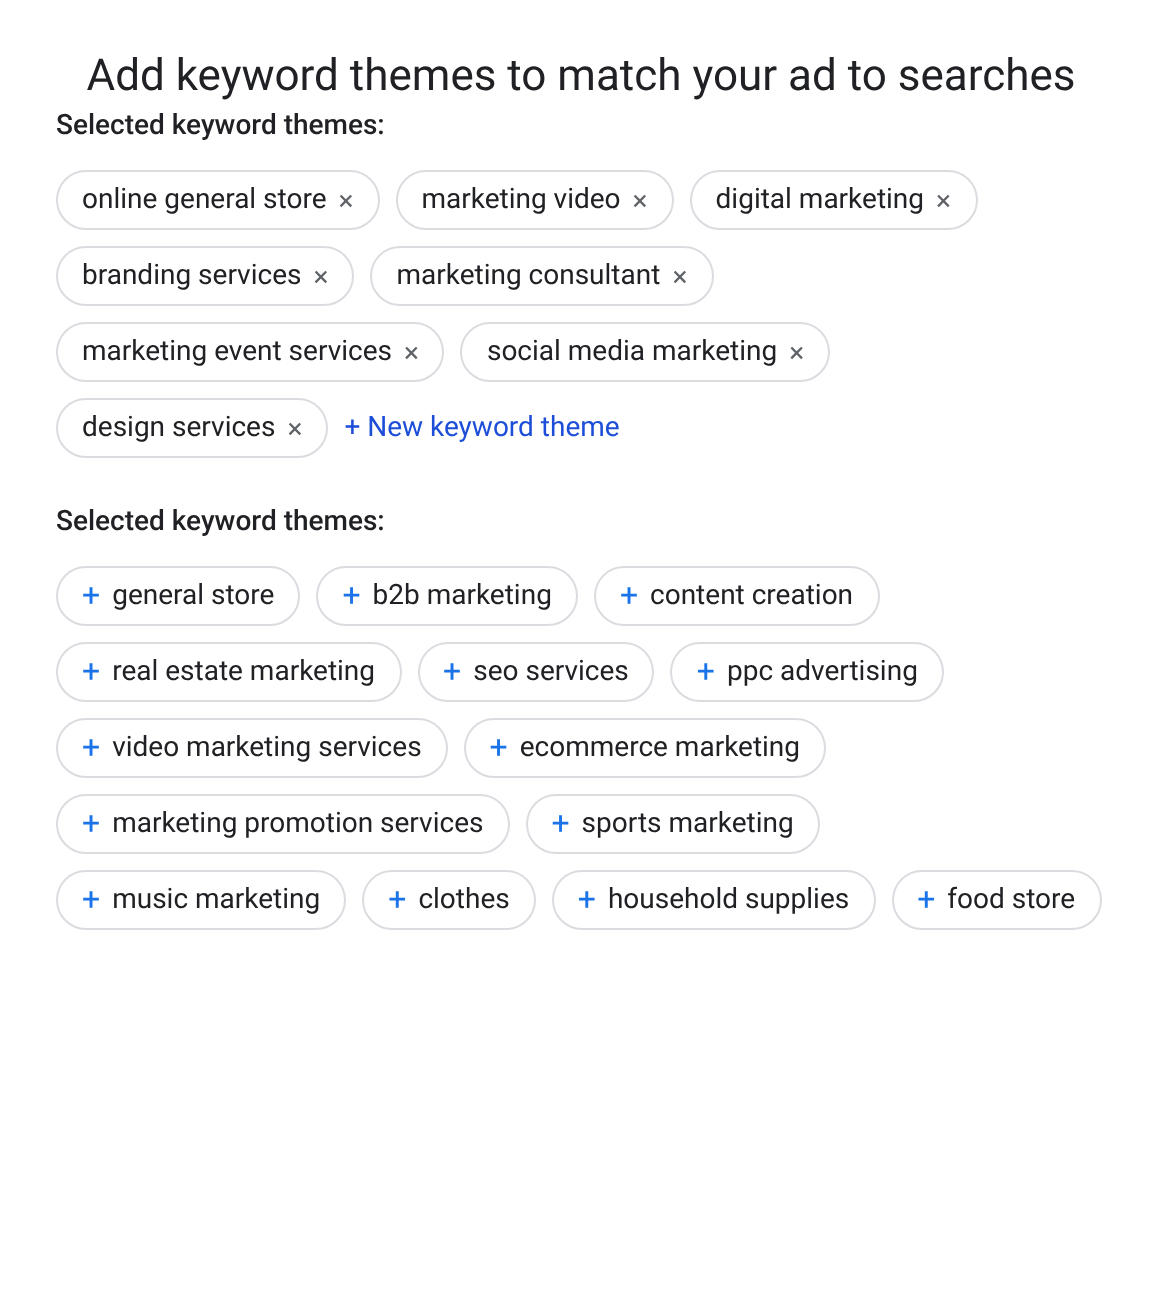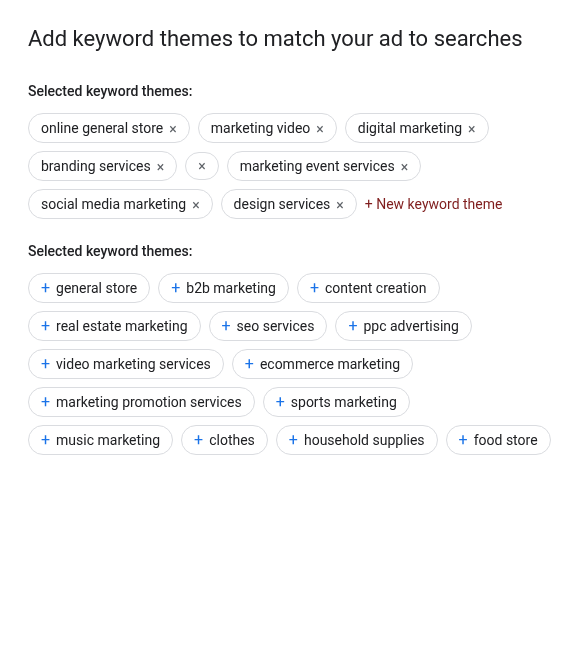--- a/index.html
+++ b/index.html
@@ -7,23 +7,22 @@
       font-family: 'Google Sans', Roboto, Arial, sans-serif;
       background: #fff;
       color: #202124;
       width: 581px;
       min-height: 656px;
       padding: 24px 28px;
     }
     h1 {
       font-size: 22px;
       font-weight: 400;
-      text-align: left;
+      text-align: center;
       line-height: 1.4;
-      margin-bottom: 28px;
       color: #202124;
     }
     .section-label {
       font-size: 14px;
       font-weight: 500;
       color: #202124;
       margin-bottom: 14px;
     }
     .selected-section {
       margin-bottom: 24px;
@@ -48,21 +47,21 @@
       background: #fff;
       gap: 6px;
     }
     .chip-selected .close-icon {
       cursor: pointer;
       color: #5f6368;
       font-size: 14px;
       line-height: 1;
     }
     .new-keyword-link {
-      color: #7f1d1d;
+      color: #1d4ed8;
       font-size: 14px;
       cursor: pointer;
       text-decoration: none;
       display: inline-flex;
       align-items: center;
       gap: 2px;
     }
     .chip-suggested {
       display: inline-flex;
       align-items: center;
@@ -101,20 +100,21 @@
       </div>
       <div class="chip-selected">
         <span>digital marketing</span>
         <span class="close-icon">×</span>
       </div>
       <div class="chip-selected">
         <span>branding services</span>
         <span class="close-icon">×</span>
       </div>
       <div class="chip-selected">
+        <span>marketing consultant</span>
         <span class="close-icon">×</span>
       </div>
       <div class="chip-selected">
         <span>marketing event services</span>
         <span class="close-icon">×</span>
       </div>
       <div class="chip-selected">
         <span>social media marketing</span>
         <span class="close-icon">×</span>
       </div>

